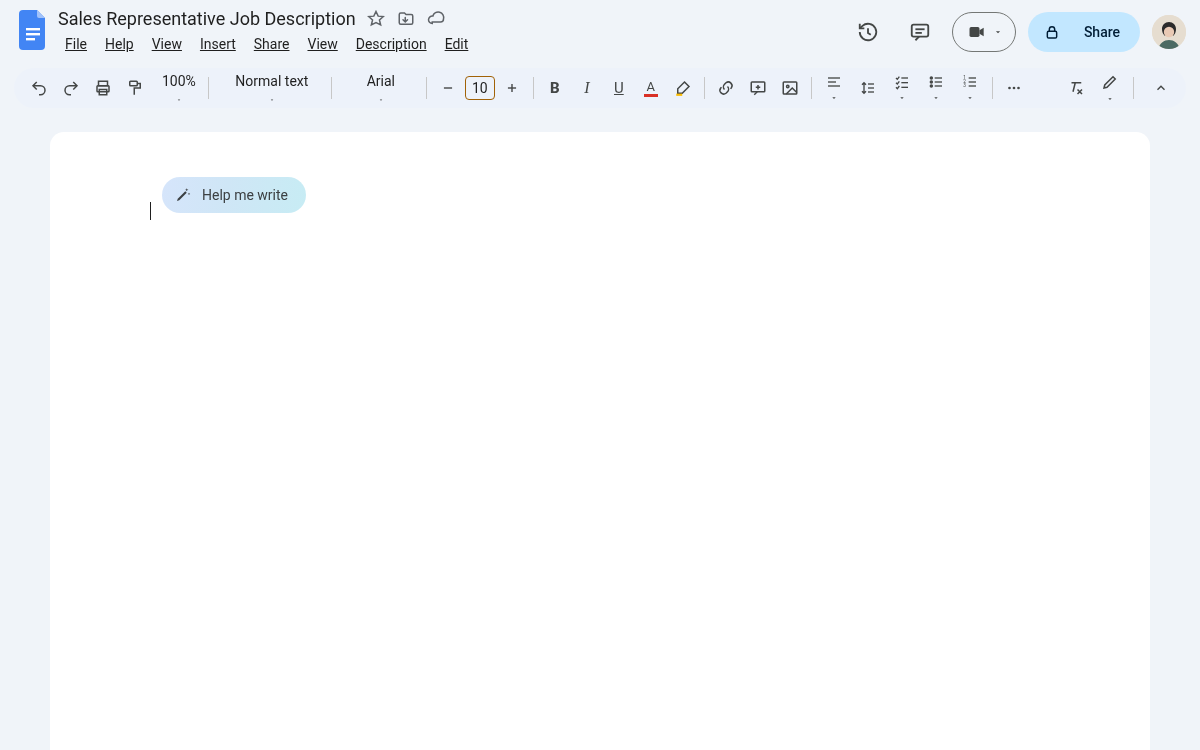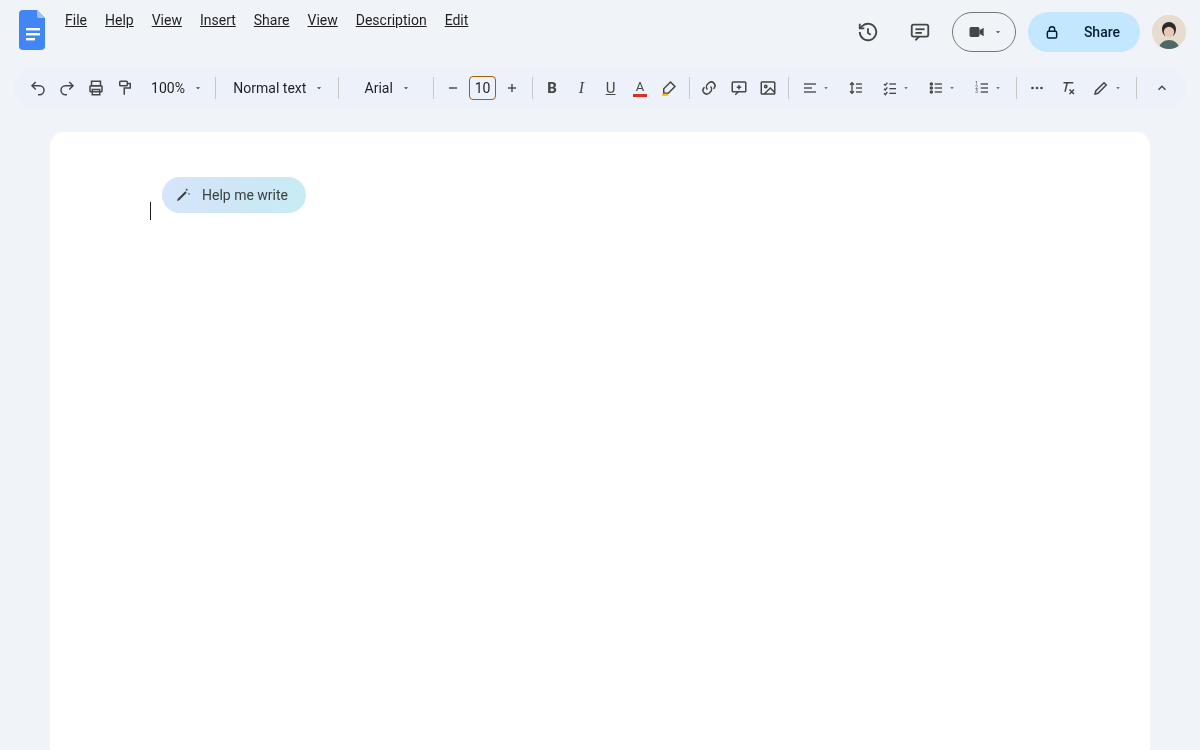--- a/index.html
+++ b/index.html
@@ -28,21 +28,21 @@
   .share-btn {
     height:40px; background:#c2e7ff; border-radius:20px; display:flex; align-items:center; gap:24px; padding:0 20px 0 16px; color:#001d35; font-size:14px; font-weight:500;
   }
   .avatar { width:34px; height:34px; border-radius:50%; background:#e7decf; display:flex; align-items:center; justify-content:center; overflow:hidden; }
 
   
   .toolbar {
     margin: 4px 14px 0 14px; height:40px; background:#edf2fa; border-radius:24px;
     display:flex; align-items:center; padding:0 10px; gap:2px; color:#444746;
   }
-  .tb { width:30px; height:30px; display:flex; align-items:center; justify-content:center; border-radius:4px; }
+  .tb { width:30px; height:30px; display:flex; align-items:center; justify-content:center; border-radius:4px;flex-direction:column; }
   .tb.wide { width:auto; padding:0 8px; gap:4px; font-size:14px; color:#1f1f1f;}
   .tb.dd { width:auto; padding:0 6px 0 10px; gap:8px; font-size:14px; color:#1f1f1f; }
   .sep { width:1px; height:22px; background:#c7c7c7; margin:0 4px; }
   .chev { font-size:10px; color:#444746; }
   .fontsize-box {
     width:30px; height:24px; border:1px solid #a16207; border-radius:4px; display:flex; align-items:center; justify-content:center; font-size:14px; color:#1f1f1f;
   }
   .tb svg { display:block; }
   .toolbar .spacer { flex:1; }
   .collapse { margin-left:6px; }
@@ -73,20 +73,39 @@
     <svg width="30" height="40" viewBox="0 0 30 40">
       <path d="M4 0h14l8 8v28a4 4 0 0 1-4 4H4a4 4 0 0 1-4-4V4a4 4 0 0 1 4-4z" fill="#4285f4"></path>
       <path d="M18 0l8 8h-6a2 2 0 0 1-2-2V0z" fill="#a1c2fa"></path>
       <rect x="7" y="18" width="14" height="2.4" fill="#fff"></rect>
       <rect x="7" y="23" width="14" height="2.4" fill="#fff"></rect>
       <rect x="7" y="28" width="9" height="2.4" fill="#fff"></rect>
     </svg>
   </div>
 
   <div class="titleblock">
+    <div class="titlerow">
+      <span class="doctitle">Sales Representative Job Description</span>
+      <span class="titleicon">
+        <svg width="18" height="18" viewBox="0 0 24 24" fill="none" stroke="#5f6368" stroke-width="2">
+            <path d="M12 2l2.9 6.2 6.8.6-5.1 4.5 1.6 6.6L12 16.9 5.8 19.9l1.6-6.6L2.3 8.8l6.8-.6L12 2z"></path>
+          </svg>
+      </span>
+      <span class="titleicon">
+        <svg width="18" height="18" viewBox="0 0 24 24" fill="none" stroke="#5f6368" stroke-width="2">
+            <path d="M3 6a2 2 0 0 1 2-2h5l2 2h7a2 2 0 0 1 2 2v9a2 2 0 0 1-2 2H5a2 2 0 0 1-2-2V6z"></path>
+            <path d="M11 10v6M8 13l3 3 3-3" stroke-linecap="round"></path>
+          </svg>
+      </span>
+      <span class="titleicon">
+        <svg width="20" height="18" viewBox="0 0 24 24" fill="none" stroke="#5f6368" stroke-width="2">
+            <path d="M7 18a5 5 0 1 1 .8-9.94A6 6 0 0 1 22 12a4 4 0 0 1-4 4H7z"></path>
+          </svg>
+      </span>
+    </div>
     <div class="menubar">
       <span class="menuitem">File</span>
       <span class="menuitem">Help</span>
       <span class="menuitem">View</span>
       <span class="menuitem">Insert</span>
       <span class="menuitem">Share</span>
       <span class="menuitem">View</span>
       <span class="menuitem">Description</span>
       <span class="menuitem">Edit</span>
     </div>

